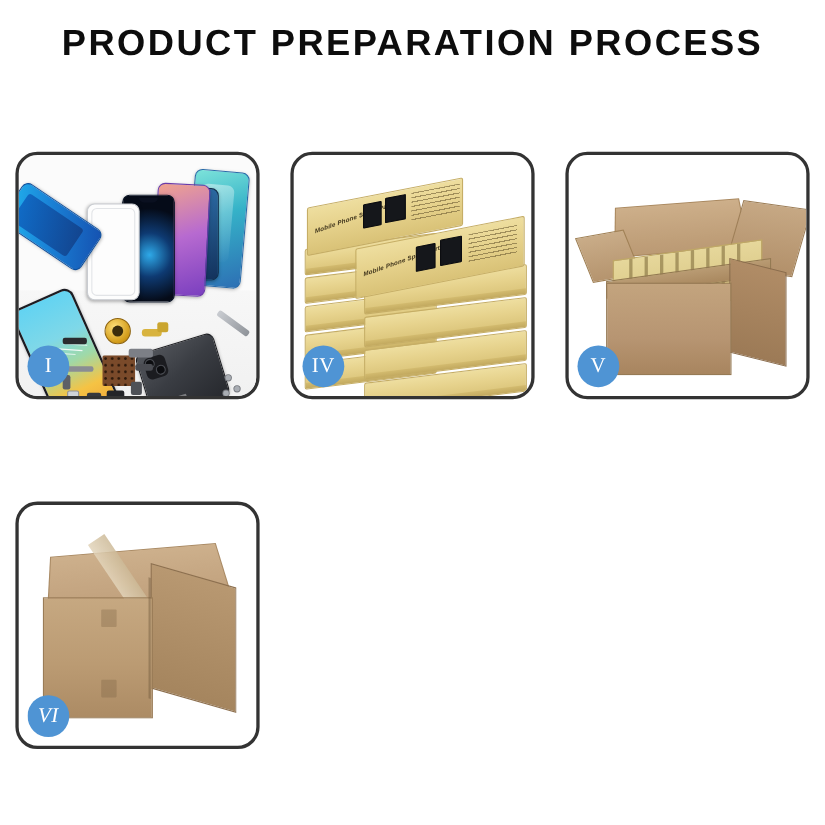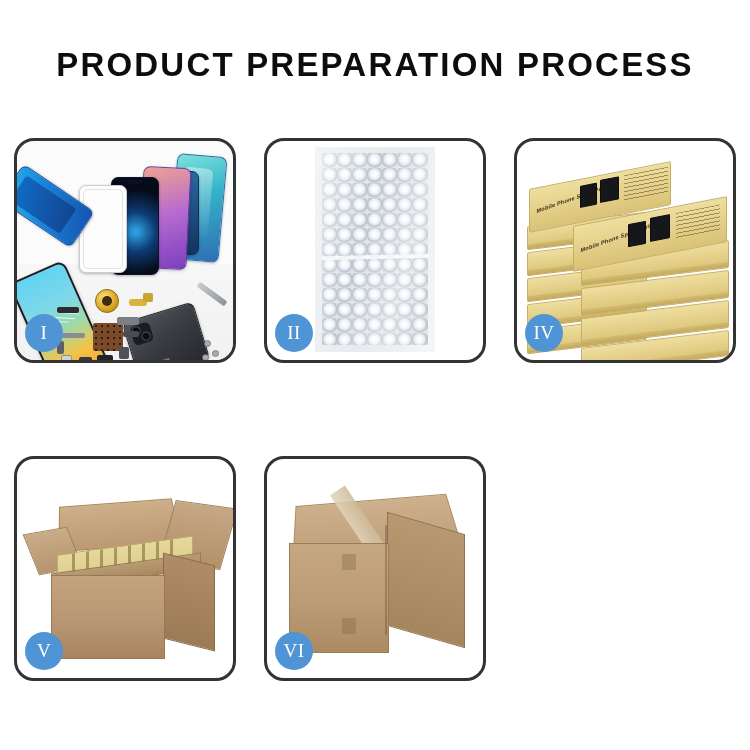--- a/index.html
+++ b/index.html
@@ -13,21 +13,21 @@
     font-family: "Liberation Sans", sans-serif;
     color: #111111;
     overflow: hidden;
     position: relative;
   }
 
   
   .header {
     width: 750px;
     text-align: center;
-    padding-top: 48px;
+    padding-top: 22px;
   }
   .title {
     font-size: 33px;
     font-weight: bold;
     letter-spacing: 2.2px;
     color: #0d0d0d;
     line-height: 1.05;
     white-space: nowrap;
   }
   .subtitle {
@@ -393,21 +393,21 @@
     border:1px solid #967a55;
   }
   .c-side{
     position:absolute; left:146px; top:100px; width:50px; height:84px;
     background: linear-gradient(#b08c66,#9c7a56);
     border:1px solid #8a6c4c;
     transform: skewY(14deg);
   }
 
   
-  .p6 { background:#ffffff; }
+  .p6 { background:#ffffff;font-style:italic; }
   .v-top{
     position:absolute; left:28px; top:34px; width:158px; height:60px;
     background: linear-gradient(#cdb08c,#c0a07c);
     border:1px solid #a98a64;
     transform: perspective(300px) rotateX(34deg) rotate(-6deg);
   }
   .v-tape{
     position:absolute; left:86px; top:24px; width:18px; height:88px;
     background: linear-gradient(90deg, rgba(226,212,186,.85), rgba(205,186,152,.85));
     transform: rotate(-34deg);
@@ -473,29 +473,20 @@
       <div class="chip c10"></div>
       <div class="chip c11"></div>
       <div class="tweezer"></div>
       <div class="tinyscrew ts1"></div>
       <div class="tinyscrew ts2"></div>
       <div class="tinyscrew ts3"></div>
     </div>
     <div class="badge">I</div>
   </div>
 
-  <div class="panel p2">
-    <div class="panel-scene">
-      <div class="wrapbg"></div>
-      <div class="bubbles"></div>
-      <div class="sheen"></div>
-      <div class="seal"></div>
-    </div>
-    <div class="badge">II</div>
-  </div>
 
 
   <div class="panel p4">
     <div class="panel-scene">
       <div class="stack">
         <div class="sbox sb-l1">
             <div class="edge"></div>
           </div>
         <div class="sbox sb-l2">
             <div class="edge"></div>

